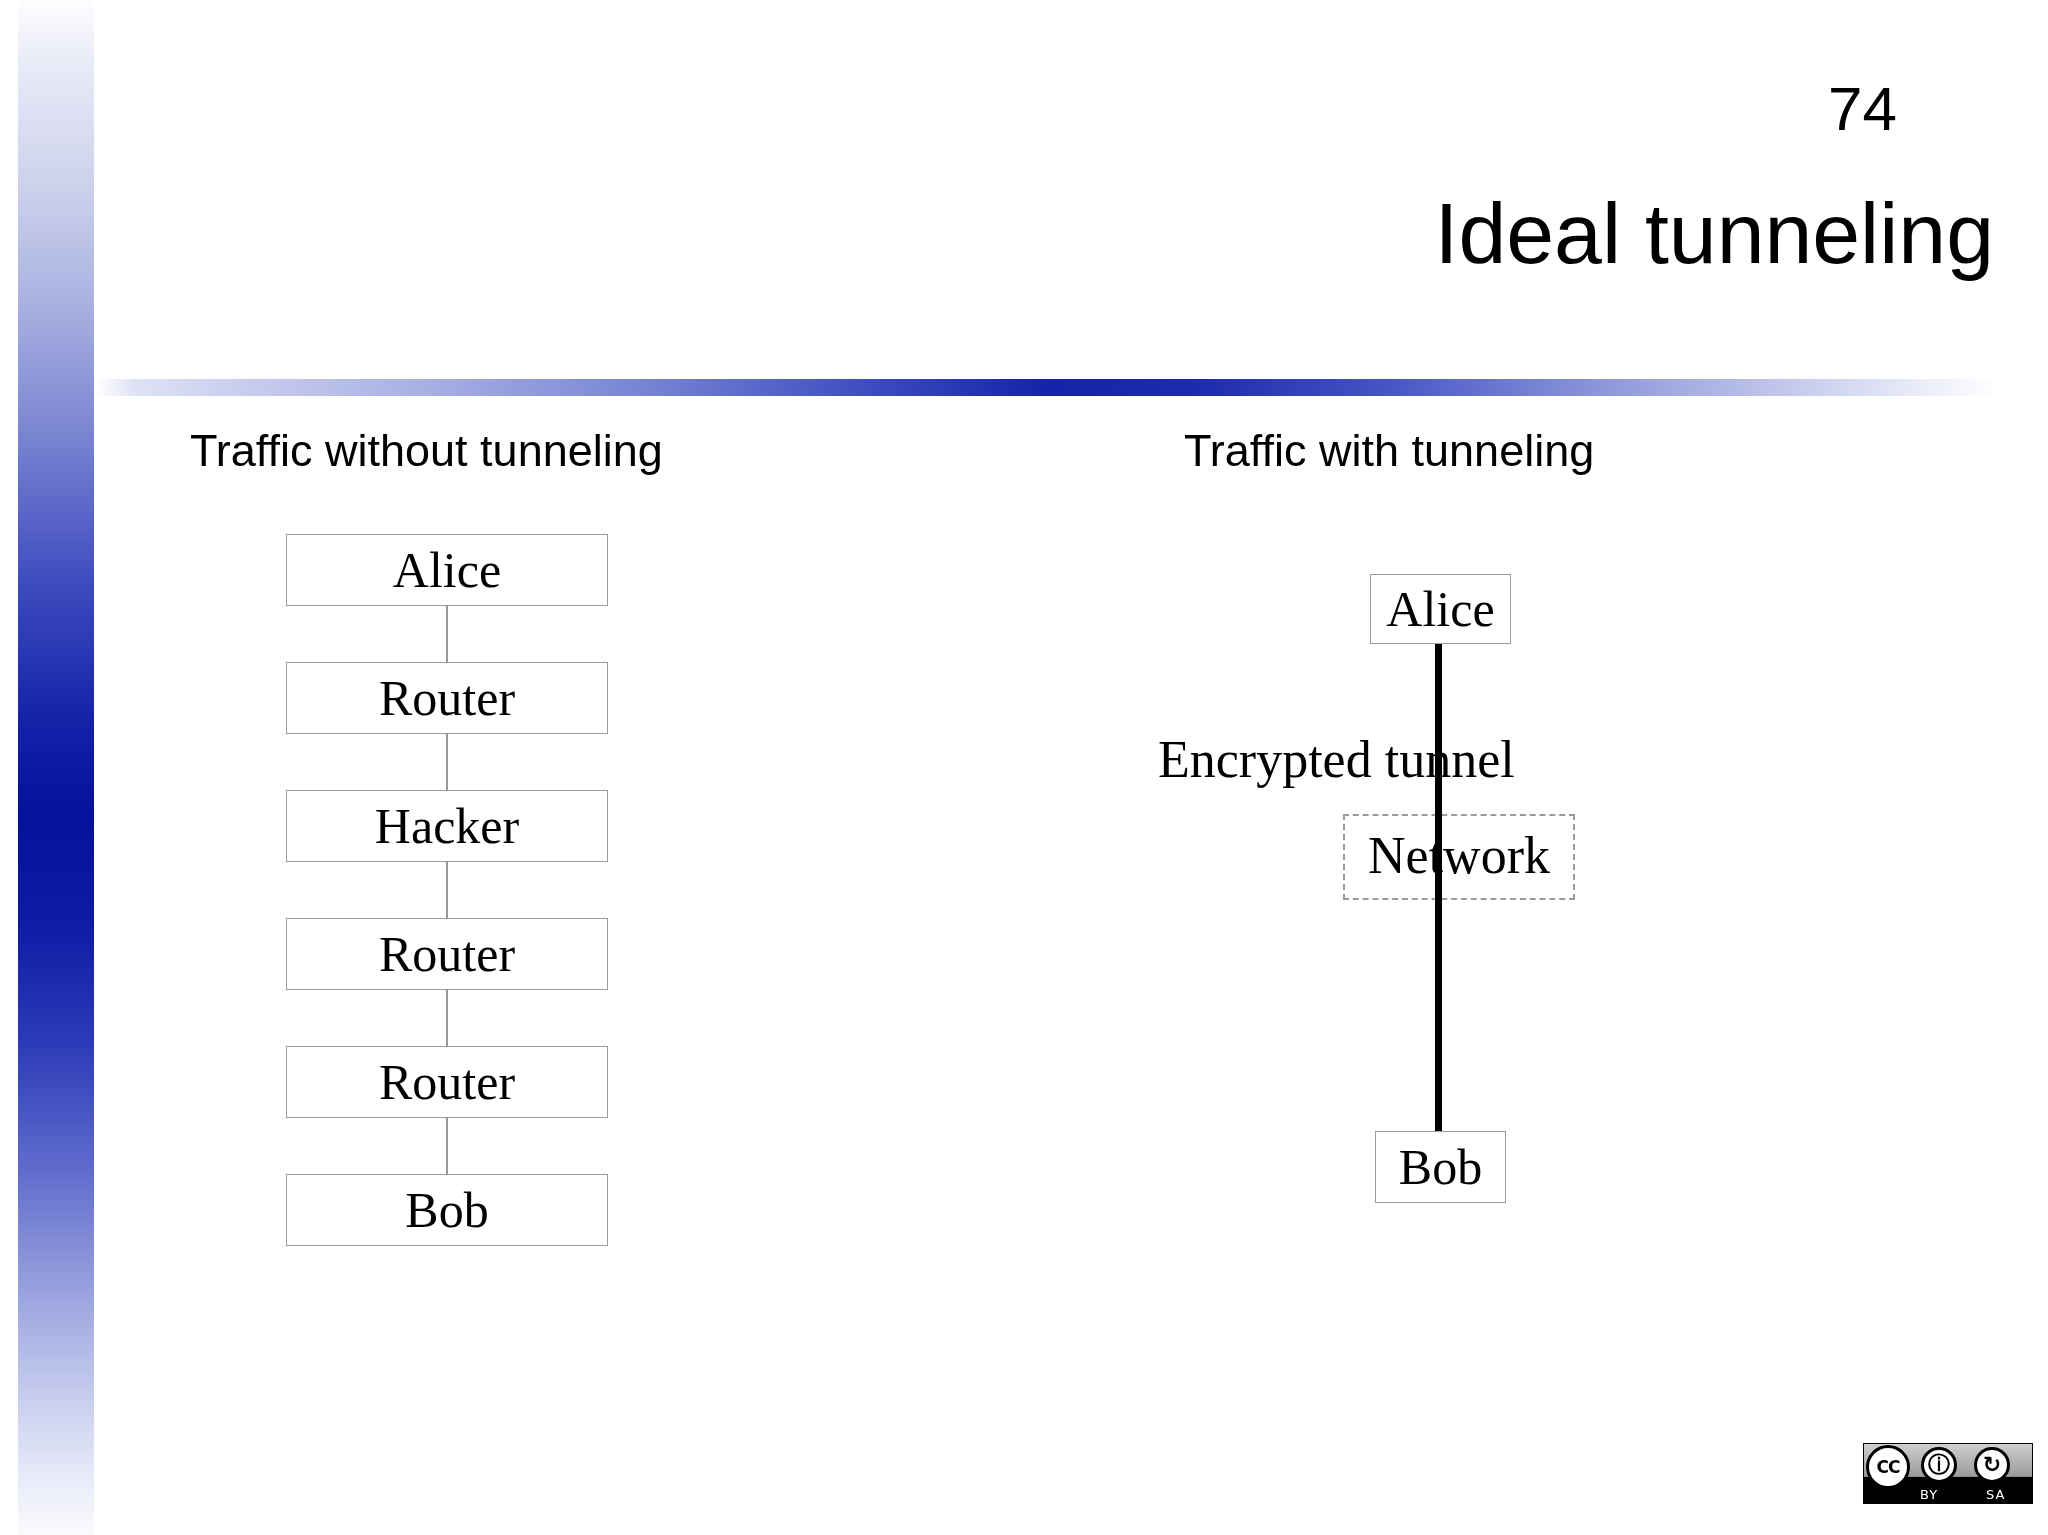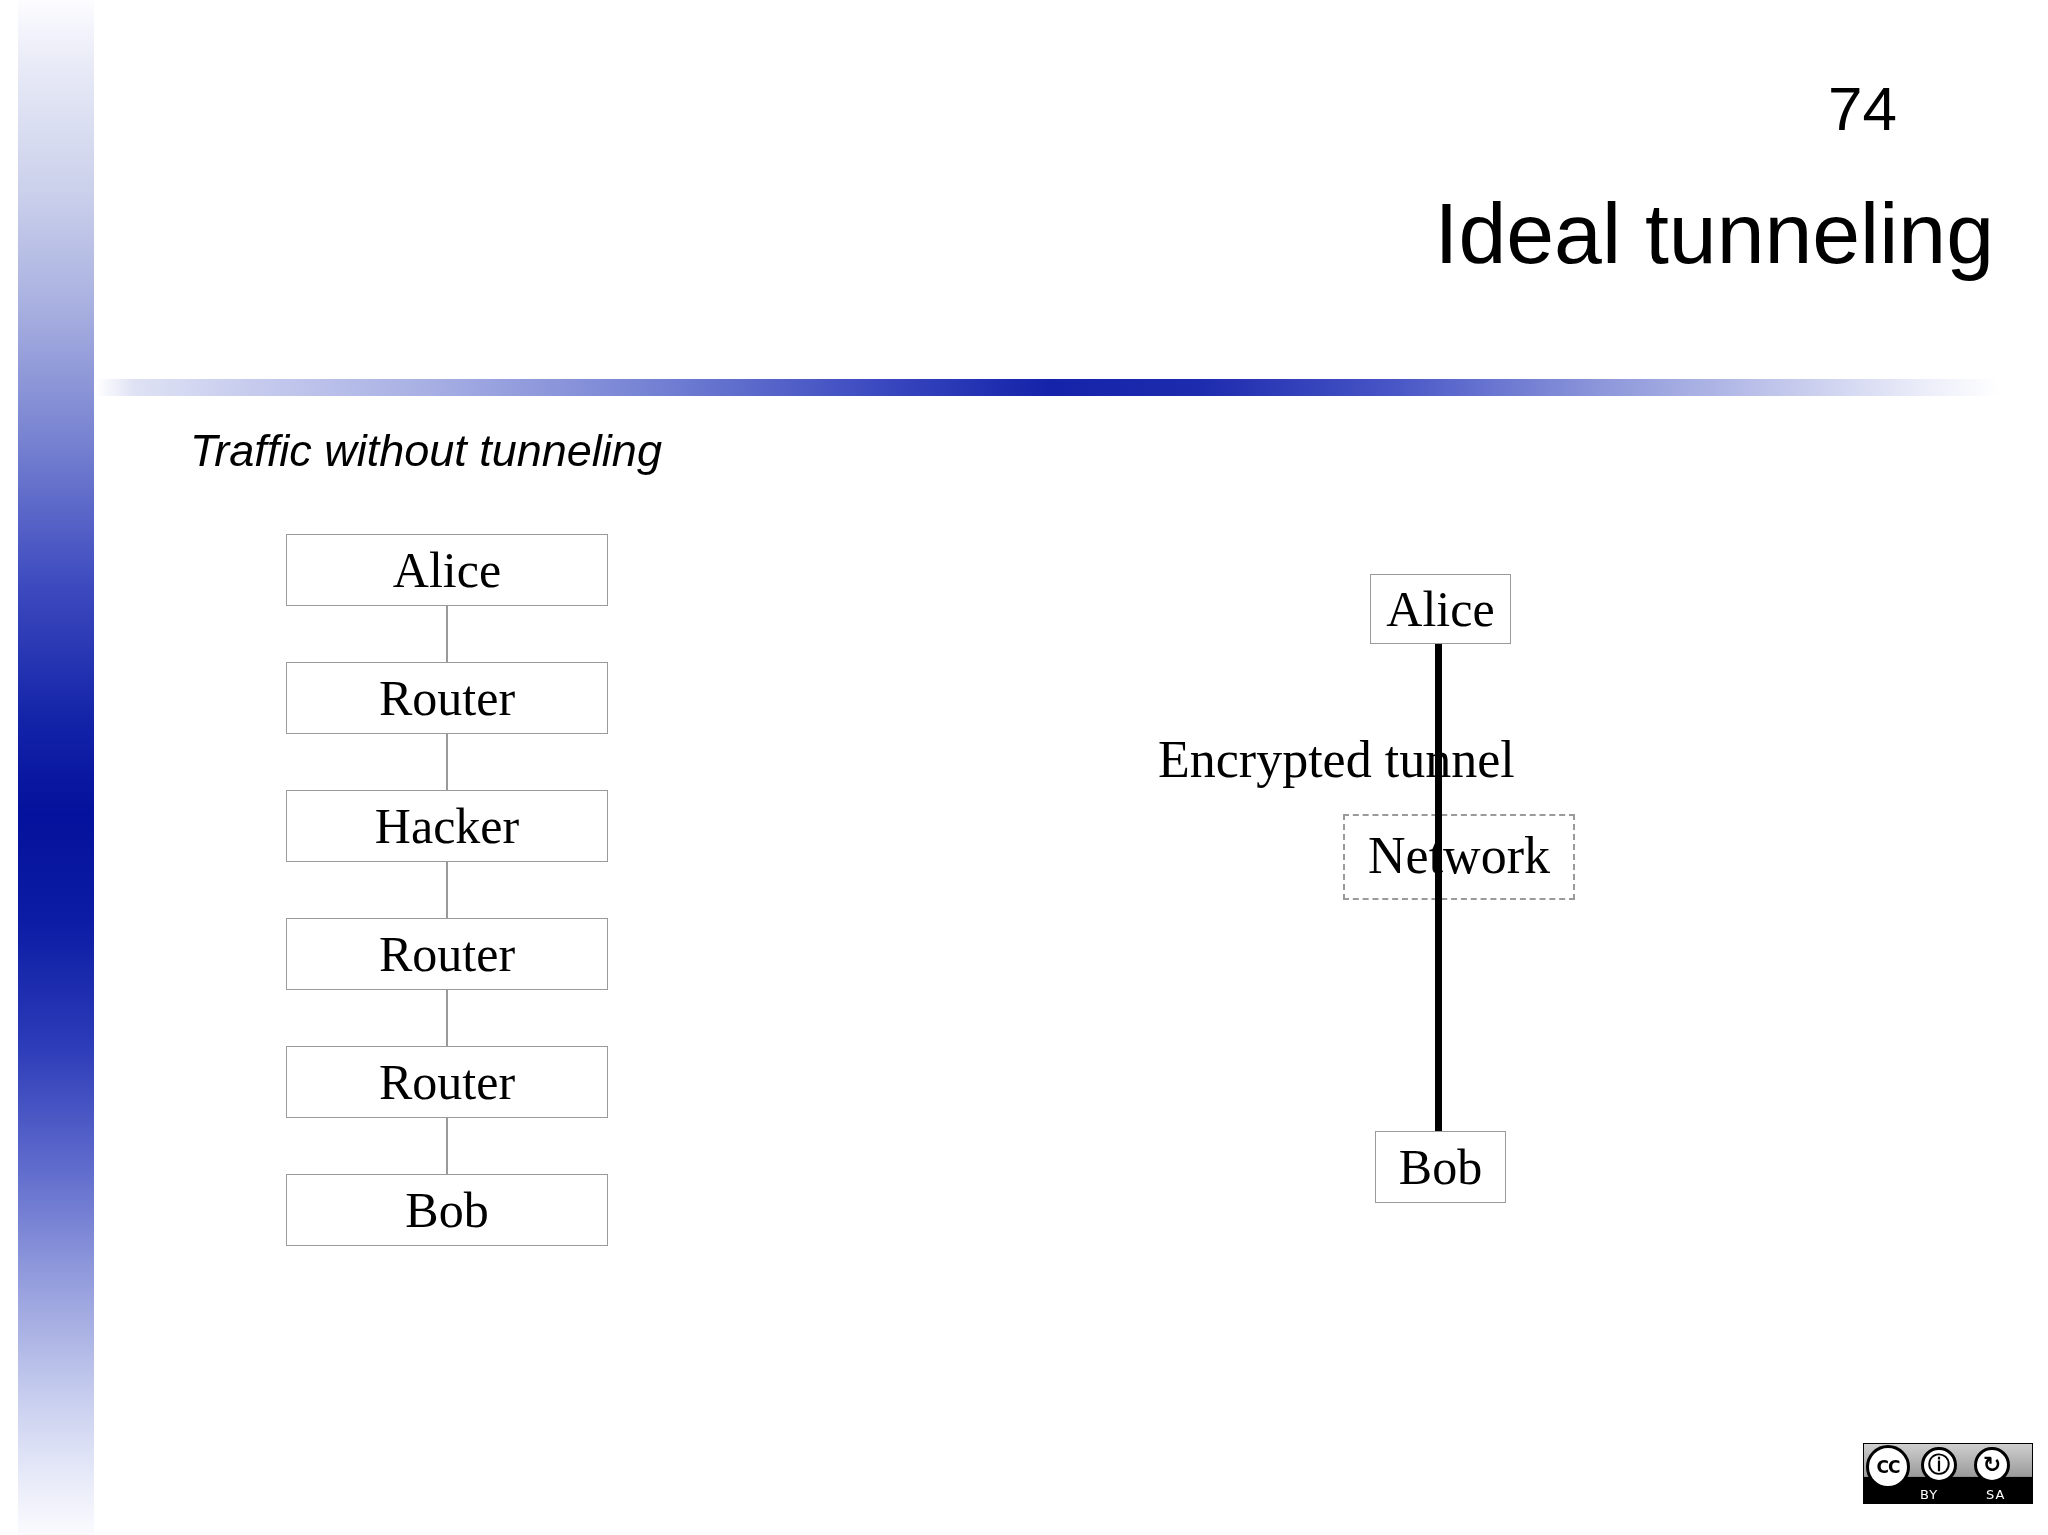--- a/index.html
+++ b/index.html
@@ -87,21 +87,21 @@
   }
 
   
   .col-heading {
     position: absolute;
     font-size: 45px;
     color: #000000;
     line-height: 1;
     white-space: nowrap;
   }
-  #heading-left  { left: 172px;  top: 428px; font-style: italic; }
+  #heading-left  { left: 172px;  top: 428px; }
   #heading-right { left: 1166px; top: 428px; }
 
   
   #chain-left {
     position: absolute;
     left: 268px;
     top: 534px;
     width: 322px;
   }
   .node-box {
@@ -294,20 +294,21 @@
 
   <div id="sidebar"></div>
 
   <div id="page-number">74</div>
 
   <div id="slide-title">Ideal tunneling</div>
 
   <div id="divider"></div>
 
   <div class="col-heading" id="heading-left">Traffic without tunneling</div>
+  <div class="col-heading" id="heading-right">Traffic with tunneling</div>
 
   <div id="chain-left">
     <div class="node-box">Alice</div>
     <div class="chain-gap">
       <div class="connector" style="height:60px"></div>
     </div>
     <div class="node-box">Router</div>
     <div class="chain-gap">
       <div class="connector" style="height:60px"></div>
     </div>

